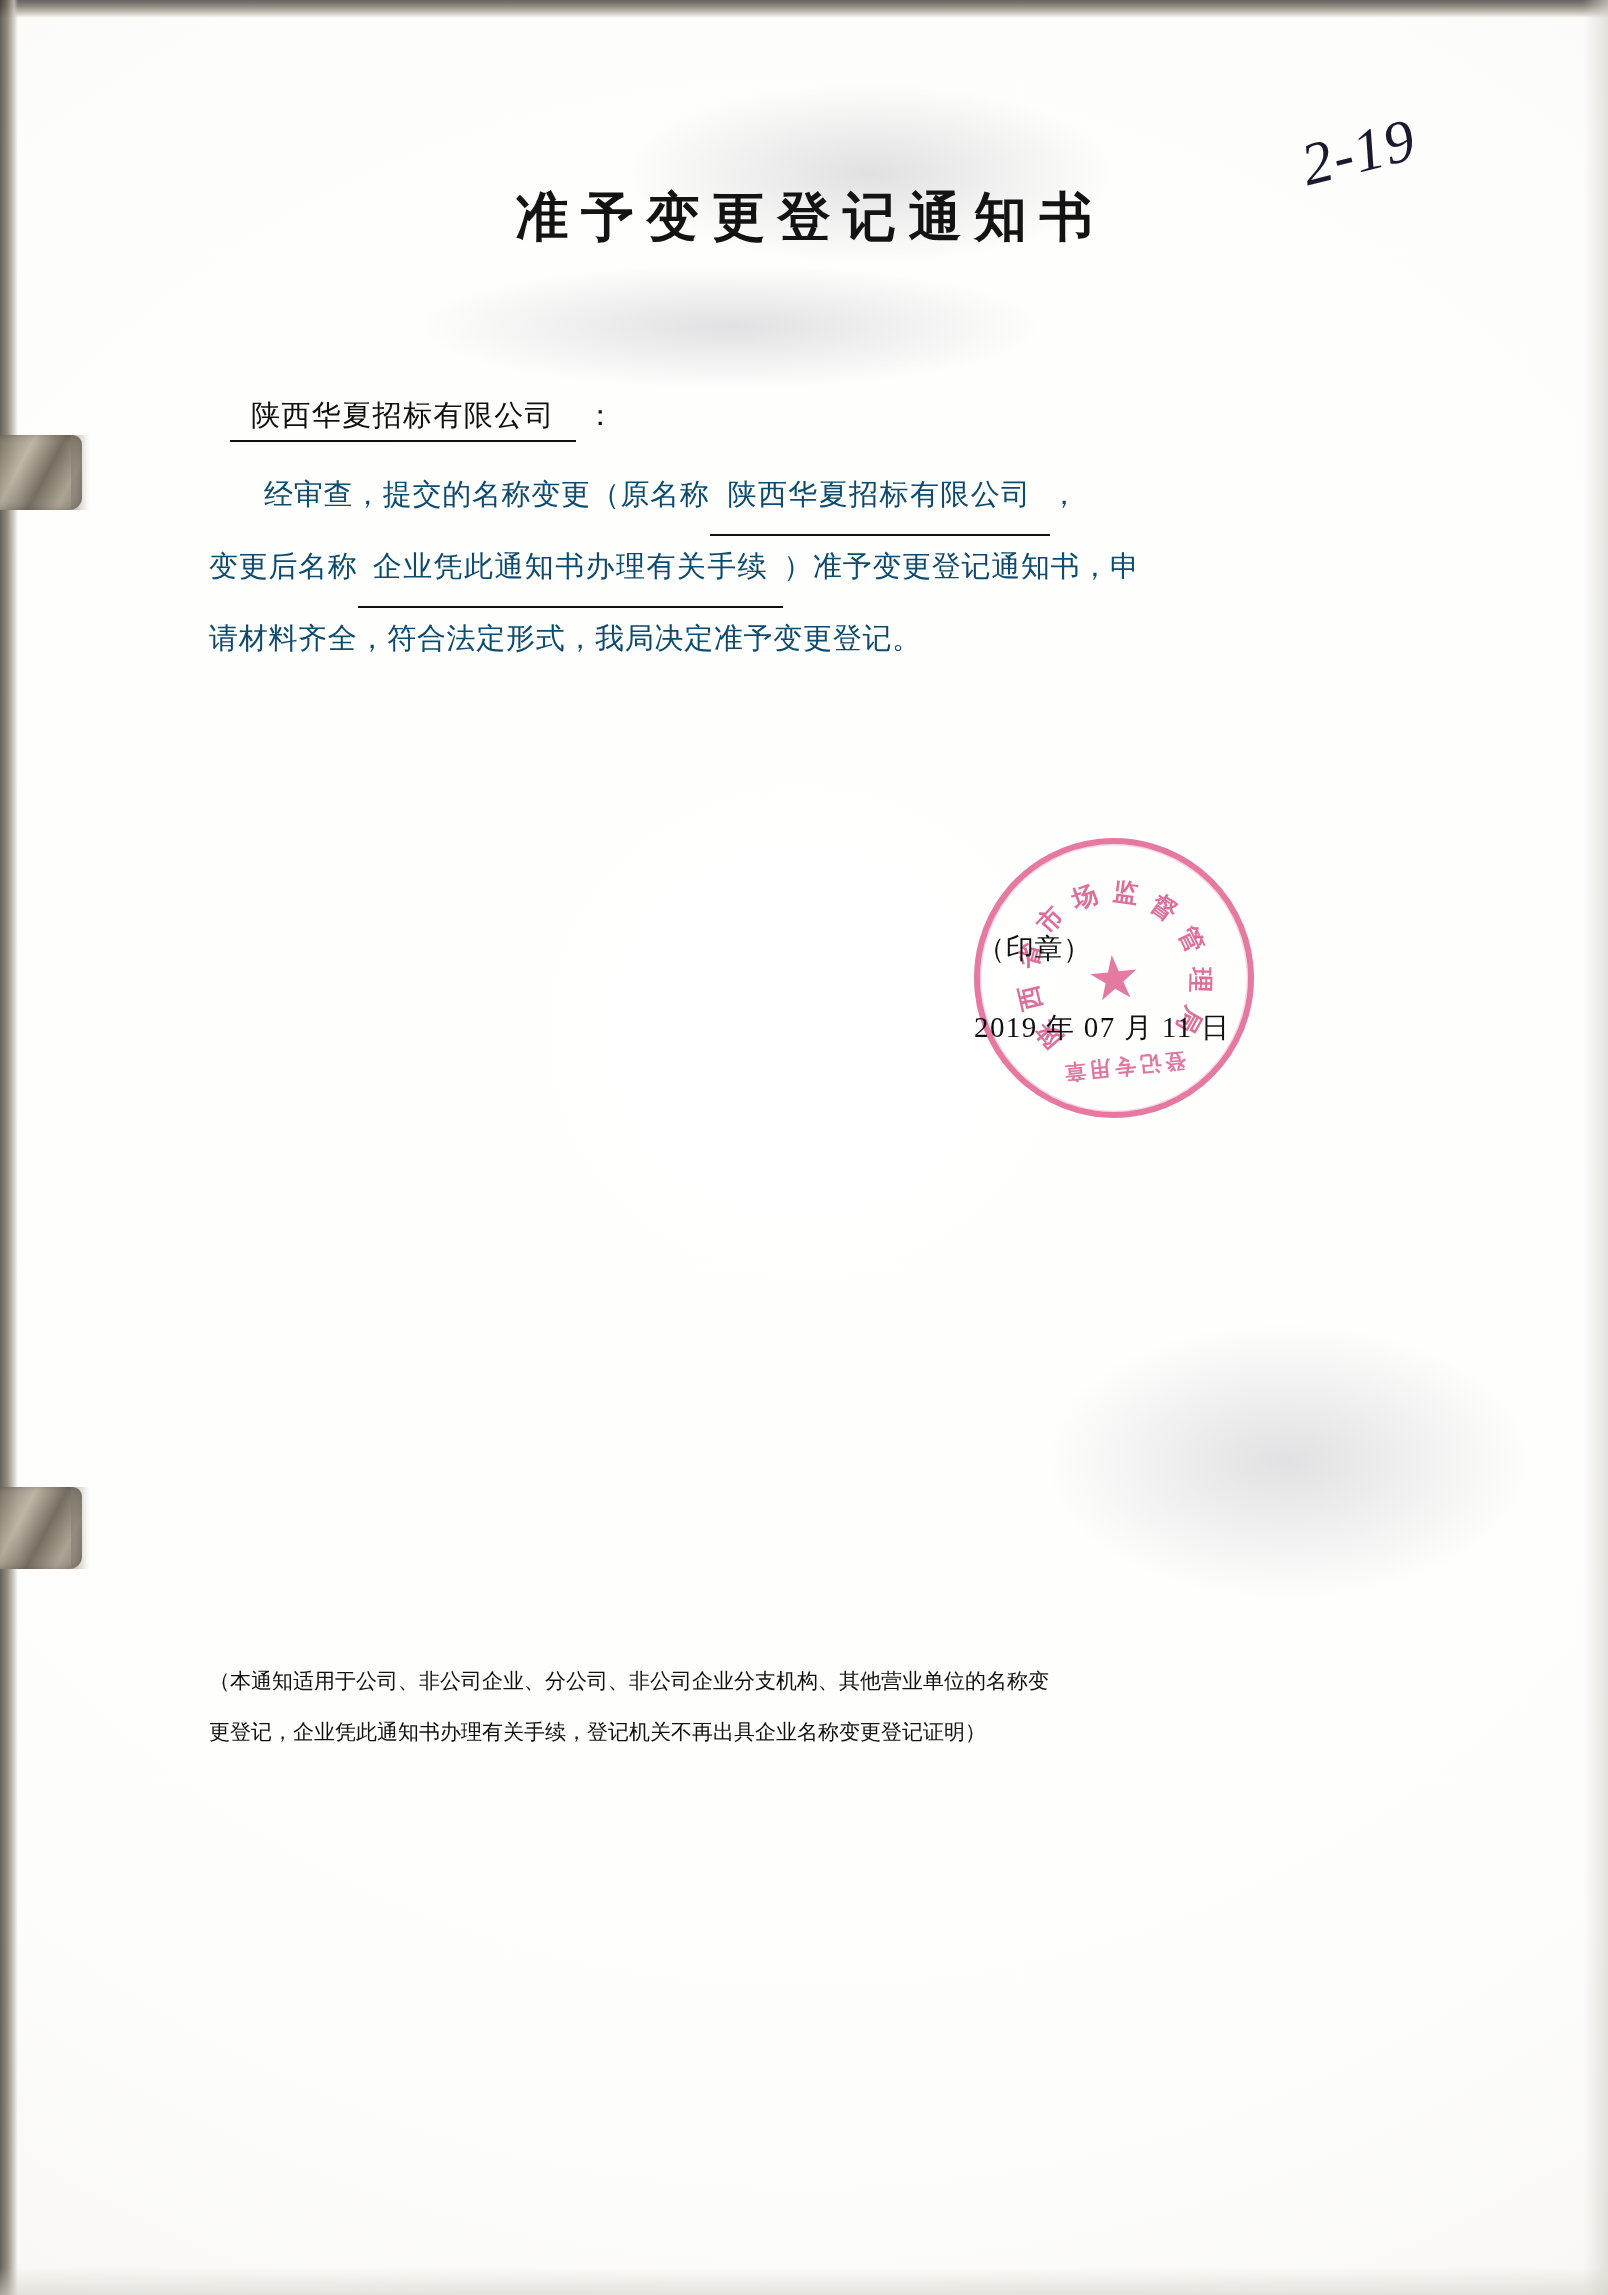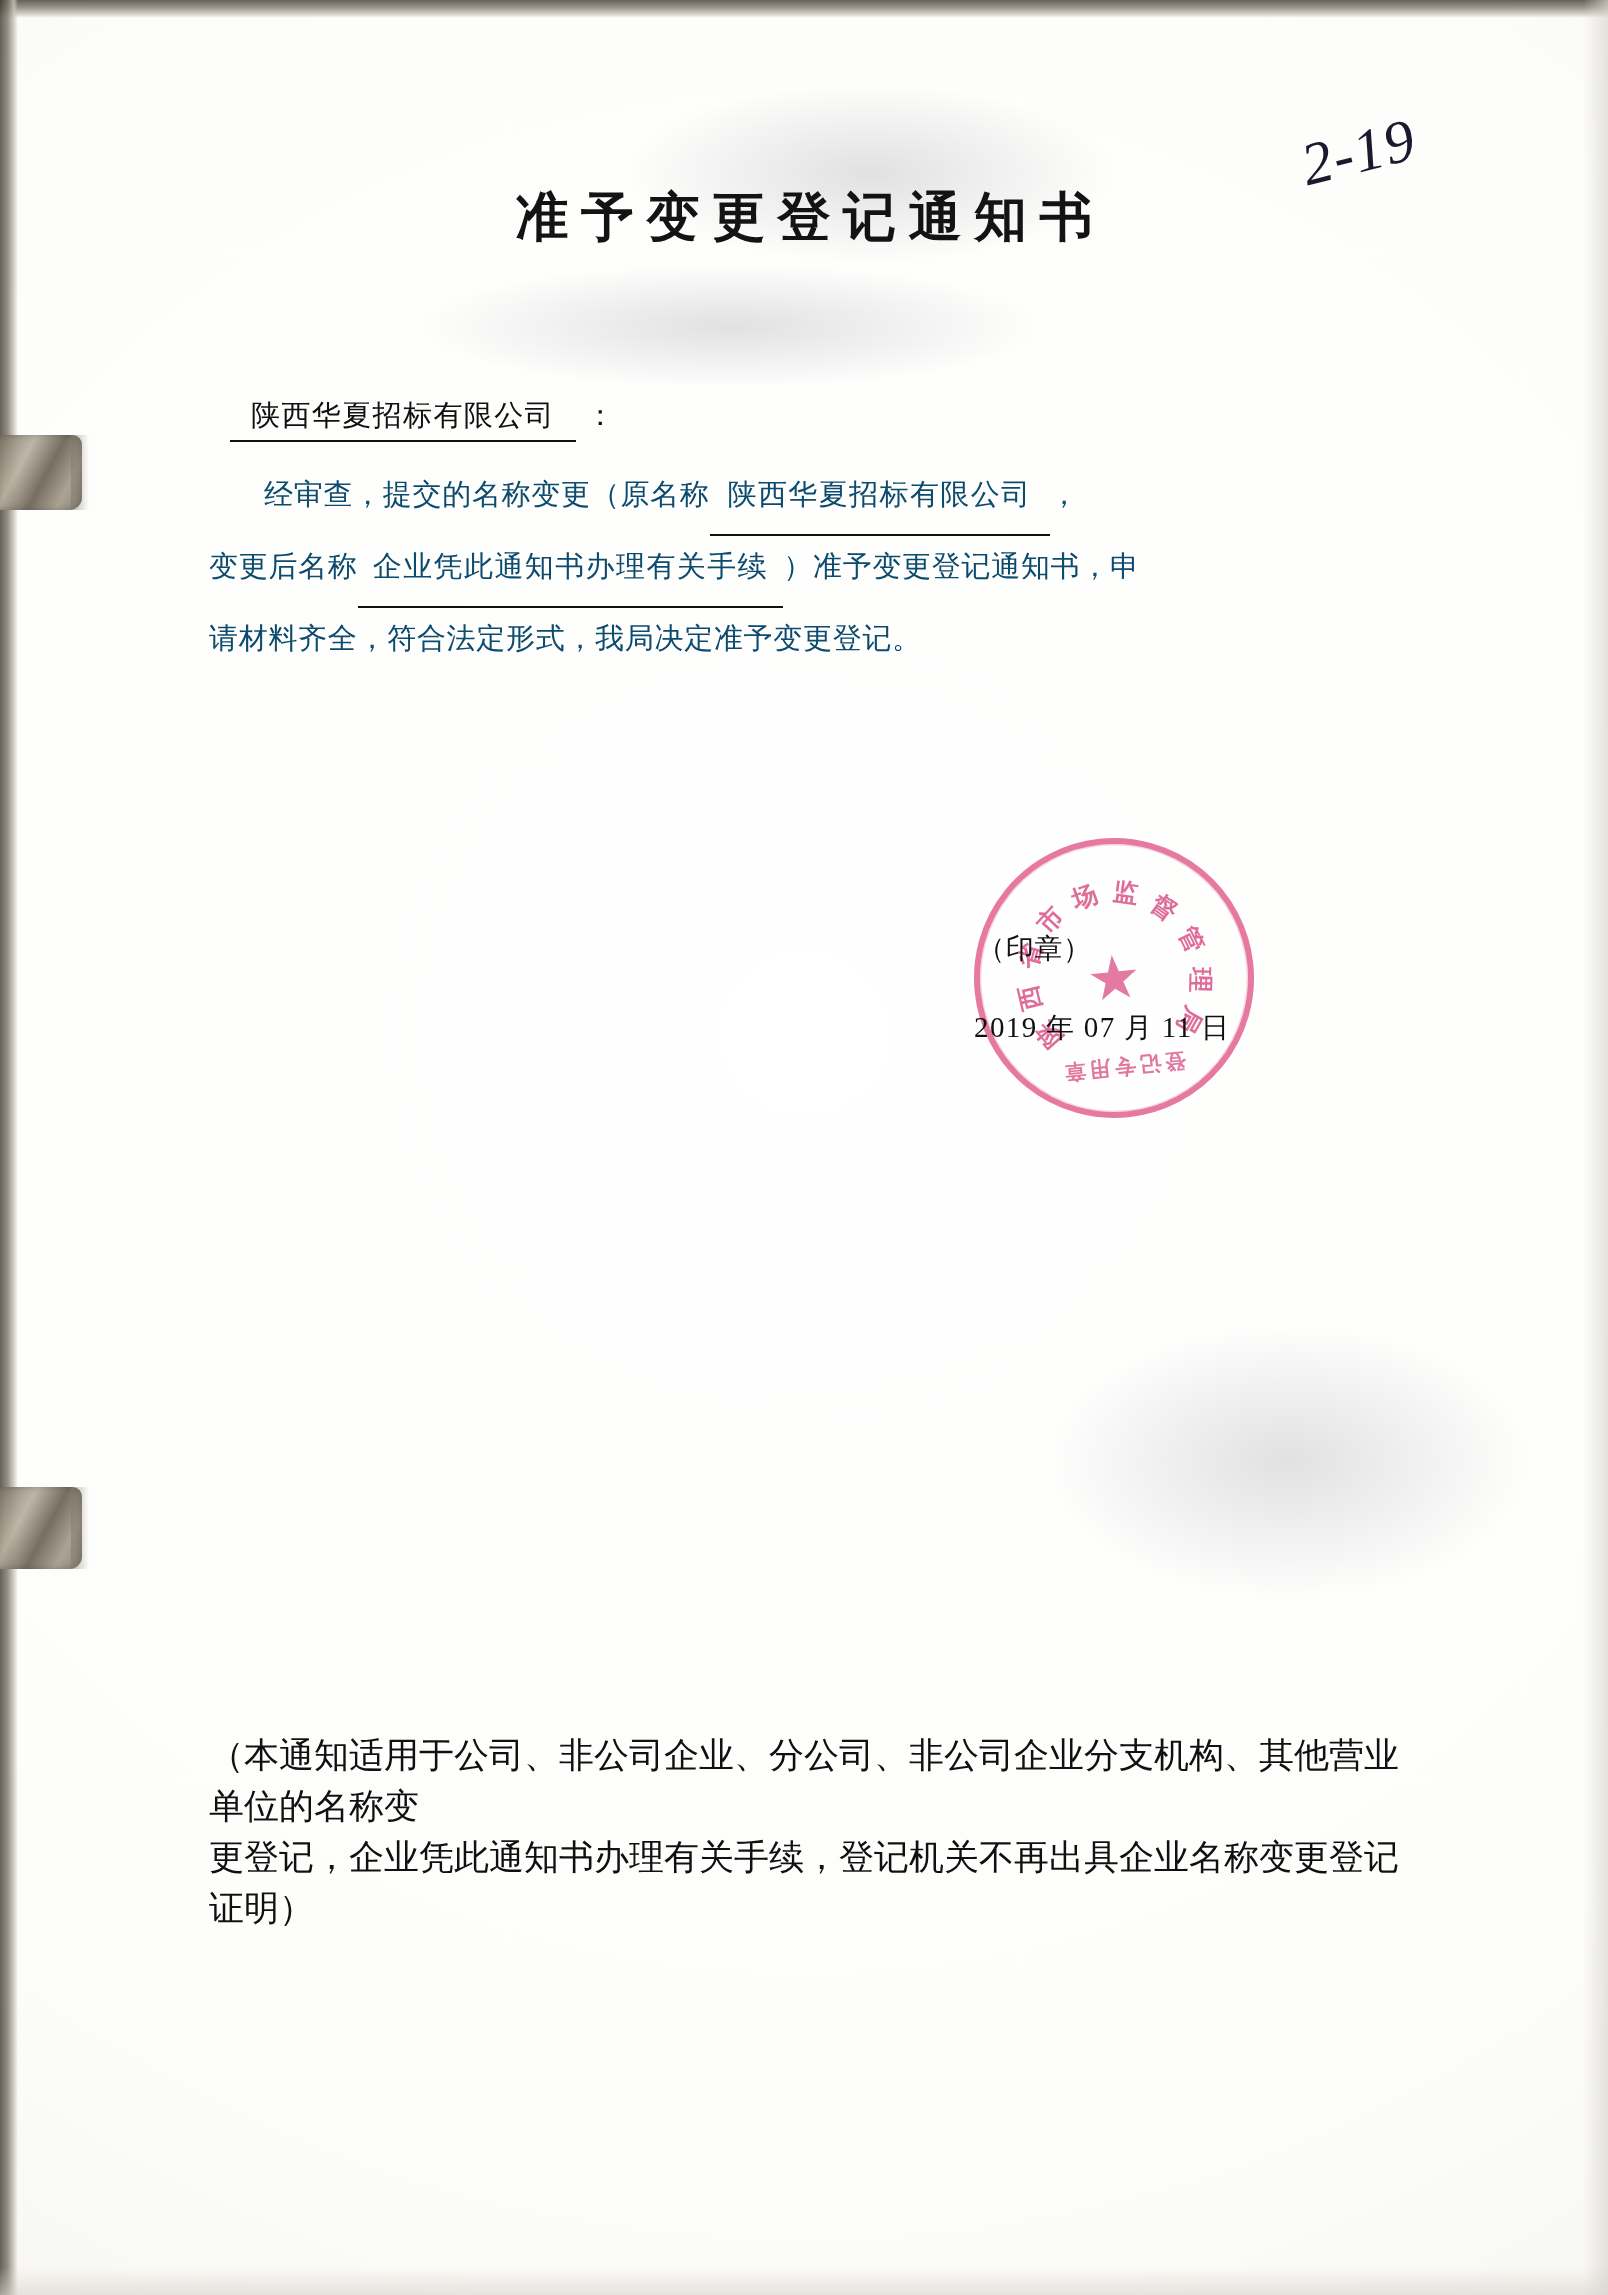--- a/index.html
+++ b/index.html
@@ -216,23 +216,23 @@
     text-align: center;
     font-size: 21px;
     font-weight: 700;
     letter-spacing: 4.2px;
     color: rgba(207,34,100,.62);
     transform: rotate(180deg);
   }
 
   .footnote {
     position: absolute;
-    left: 209px; top: 1730px;
+    left: 209px; top: 1656px;
     width: 1224px;
-    font-size: 35px;
+    font-size: 21px;
     line-height: 51px;
     color: #101010;
     letter-spacing: 0px;
   }
   .footnote .l2 { display: block; padding-left: 0px; }
 </style>
 </head>
 <body>
 
 <div class="page">

